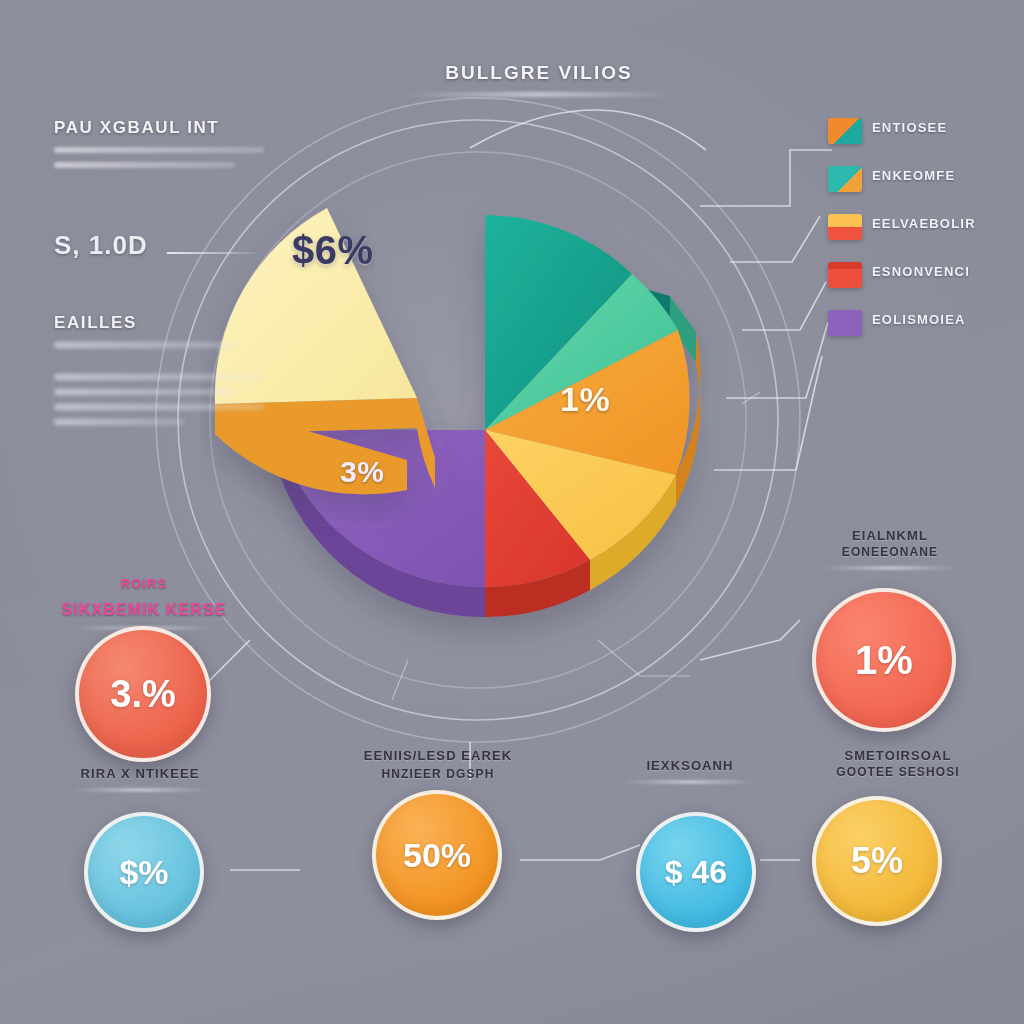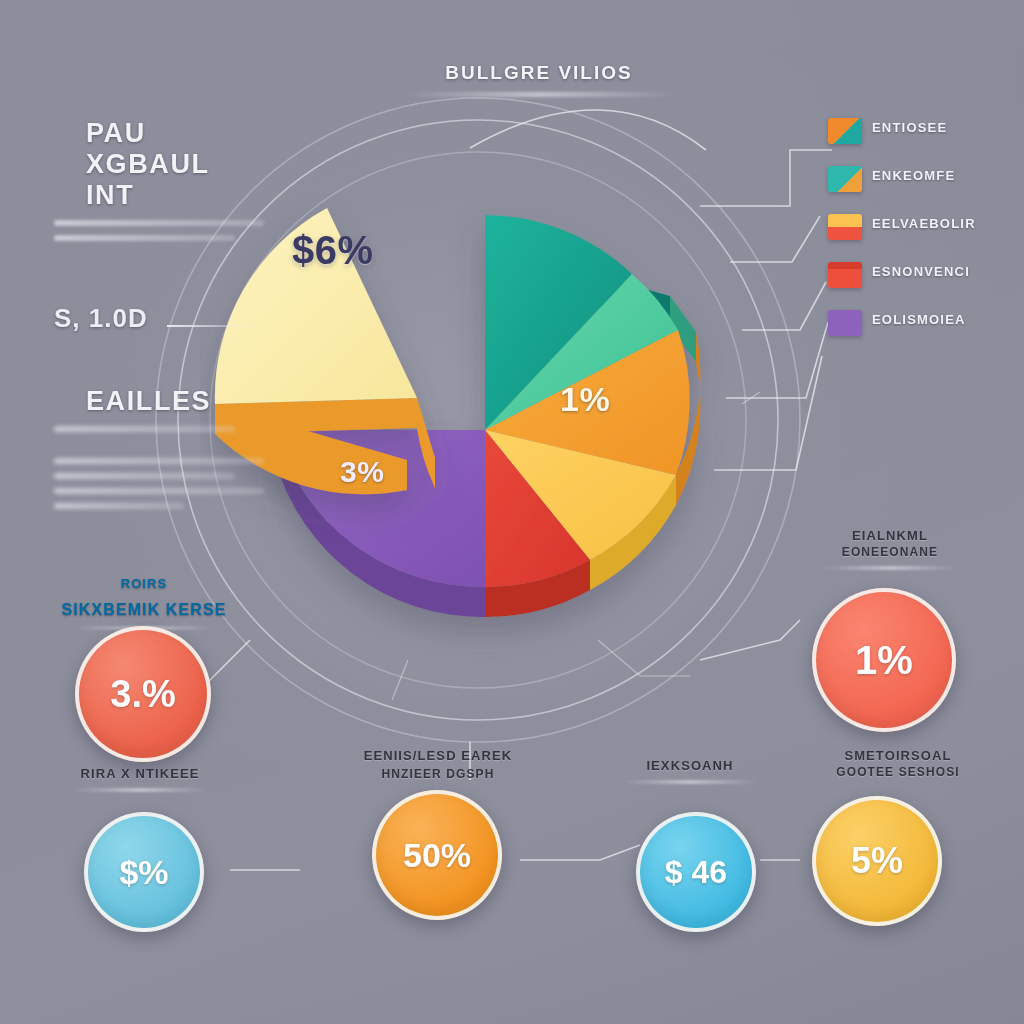--- a/index.html
+++ b/index.html
@@ -26,23 +26,22 @@
     pointer-events:none;white-space:nowrap;
   }
   .lbl-yellowex{left:92px;top:98px;font-size:40px;color:#3b3a63;
      text-shadow:0 1px 2px rgba(255,255,255,.55),0 2px 5px rgba(50,45,80,.35);}
   .lbl-orange{left:360px;top:250px;font-size:34px;color:#fff7e8;}
   .lbl-purple{left:140px;top:325px;font-size:30px;color:#f3ecff;}
 
   
   .left-col{position:absolute;left:54px;top:118px;width:210px;}
   .blk-title{
-    font-size:27px;font-weight:700;color:#f2f2f6;letter-spacing:1.6px;
+    font-size:17px;font-weight:700;color:#f2f2f6;letter-spacing:1.6px;
     text-shadow:0 1px 3px rgba(40,40,55,.5);
-    margin-left:32px;
   }
   .blur-line{
     height:6px;border-radius:3px;margin-top:9px;
     background:linear-gradient(90deg,rgba(238,238,245,.62),rgba(228,228,238,.28));
     filter:blur(1.6px);
   }
   .blur-line.s2{width:86%;}
   .blur-line.s3{width:62%;}
   .metric-row{margin-top:62px;display:flex;align-items:flex-end;gap:19px;}
   .metric-val{font-size:26px;font-weight:700;color:#ececf3;letter-spacing:1px;
@@ -70,21 +69,21 @@
   .top-title .u{height:5px;margin-top:8px;border-radius:3px;
     background:linear-gradient(90deg,rgba(240,240,247,0),rgba(240,240,247,.55),rgba(240,240,247,0));
     filter:blur(1.4px);}
 
   
   .badge{position:absolute;border-radius:50%;display:flex;align-items:center;justify-content:center;
     font-weight:700;color:#fff;border:4px solid rgba(246,244,240,.92);
     box-shadow:0 6px 16px rgba(45,45,65,.35), inset 0 -6px 14px rgba(0,0,0,.08);
     text-shadow:0 1px 3px rgba(60,40,40,.3);}
   .cap{position:absolute;text-align:center;width:200px;}
-  .cap .ct{font-size:13px;font-weight:700;letter-spacing:1.1px;color:#0369a1;
+  .cap .ct{font-size:13px;font-weight:700;letter-spacing:1.1px;color:#ec4899;
     text-shadow:0 1px 2px rgba(40,40,55,.5);}
   .cap .ct.dark{color:#34333f;text-shadow:0 1px 1px rgba(255,255,255,.25);}
   .cap .cs{height:4px;border-radius:2px;margin:7px auto 0;width:68%;
     background:linear-gradient(90deg,rgba(235,235,243,0),rgba(235,235,243,.55),rgba(235,235,243,0));
     filter:blur(1.2px);}
 </style>
 </head>
 <body>
 
 <div class="stage">

